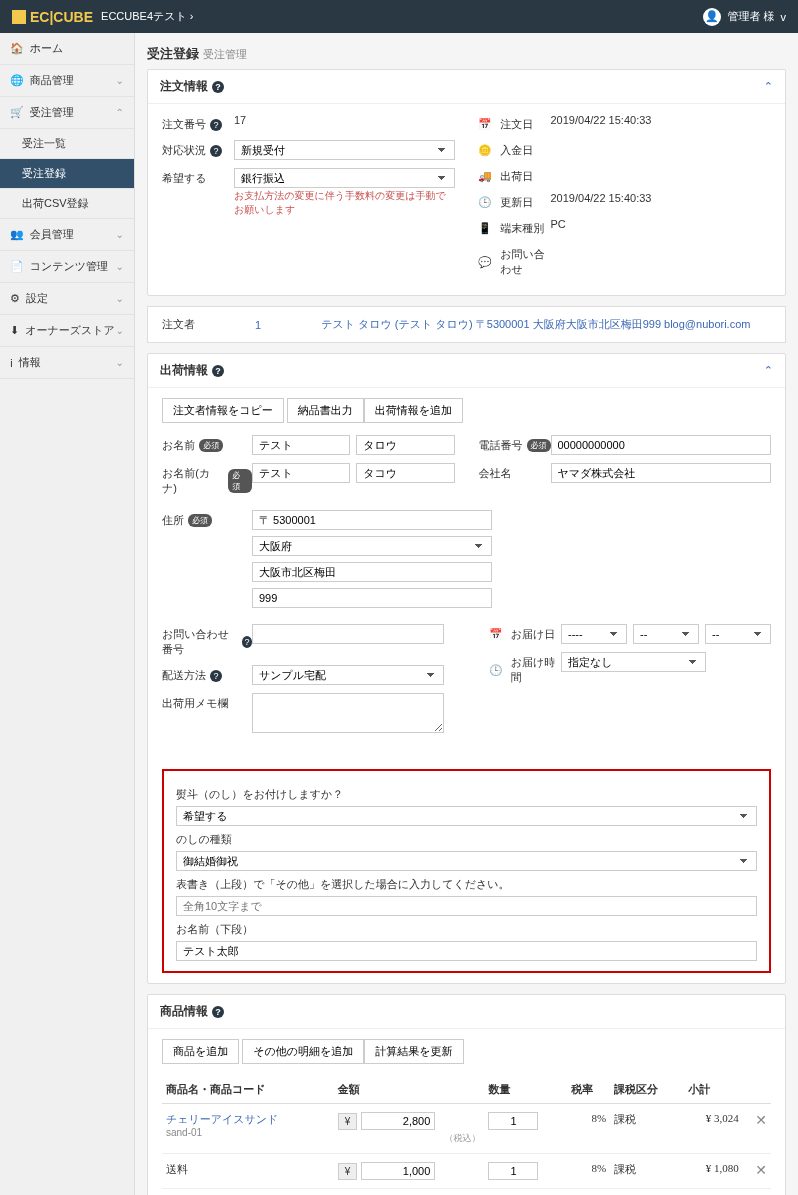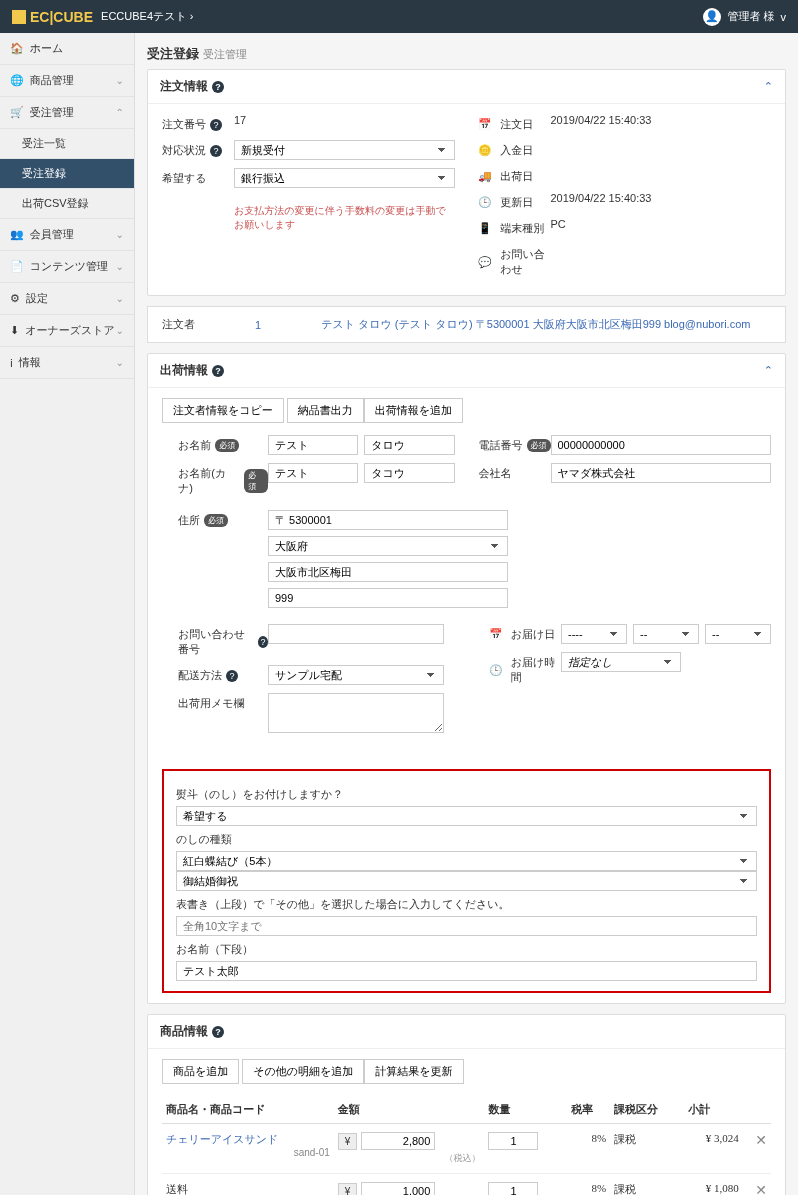--- a/index.html
+++ b/index.html
@@ -24,26 +24,26 @@
 .panel { background: #fff; border: 1px solid #ddd; border-radius: 2px; margin-bottom: 10px; }
 .panel-hd { display: flex; align-items: center; justify-content: space-between; padding: 8px 12px; border-bottom: 1px solid #eee; text-align: right; }
 .panel-hd .ttl { font-weight: bold; font-size: 12px; display: flex; align-items: center; gap: 4px; }
 .help { width: 12px; height: 12px; border-radius: 50%; background: #2a3844; color: #fff; display: inline-flex; align-items: center; justify-content: center; font-size: 9px; }
 .collapse { color: #3a69b5; cursor: pointer; }
 .panel-bd { padding: 10px 14px; }
 .row2 { display: flex; gap: 24px; }
 .col2 { flex: 1; }
 .frow { display: flex; align-items: flex-start; margin-bottom: 8px; font-size: 11px; }
 .flabel { width: 72px; flex-shrink: 0; color: #333; display: flex; align-items: center; gap: 4px; padding-top: 3px; }
-.flabel.wide { width: 90px; margin-left: 16px; }
+.flabel.wide { width: 90px; }
 .badge { background: #555; color: #fff; font-size: 8px; padding: 1px 4px; border-radius: 6px; }
 .fval { flex: 1; }
 .sel, .inp { border: 1px solid #ccc; padding: 3px 6px; font-size: 11px; background: #fff; width: 100%; }
 .sel { appearance: none; -webkit-appearance: none; background-image: linear-gradient(45deg, transparent 50%, #555 50%), linear-gradient(135deg, #555 50%, transparent 50%); background-position: calc(100% - 12px) 50%, calc(100% - 8px) 50%; background-size: 4px 4px, 4px 4px; background-repeat: no-repeat; }
-.warn { color: #c95050; font-size: 10px; margin-top: 16px; }
+.warn { color: #c95050; font-size: 10px; margin-top: 1px; }
 .icon-sm { color: #333; margin-right: 4px; }
 .purchaser { display: flex; align-items: center; padding: 10px 14px; gap: 60px; font-size: 11px; background: #fff; border: 1px solid #ddd; margin-bottom: 10px; }
 .link { color: #3a69b5; }
 .btns-row { display: flex; align-items: center; margin-bottom: 12px; }
 .btn { border: 1px solid #ccc; background: #fff; padding: 4px 10px; font-size: 11px; cursor: pointer; }
 .namerow { display: flex; gap: 6px; }
 .namerow .inp { flex: 1; }
 .addr-stack .inp, .addr-stack .sel { margin-bottom: 6px; }
 .deliv-row { display: flex; gap: 45px; align-items: flex-start; }
 .deliv-col { flex: 1; }
@@ -303,30 +303,29 @@
                   <select class="sel"><option>----</option></select>
                   <select class="sel"><option>--</option></select>
                   <select class="sel"><option>--</option></select>
                 </div>
               </div>
             <div class="frow">
                 <div class="flabel">
                   <span class="icon-sm">🕒</span>
                   <span>お届け時間</span>
                 </div>
-                <div class="fval"><select class="sel" style="width:120px;font-style:italic;"><option>指定なし</option></select></div>
+                <div class="fval"><select class="sel" style="width:145px;"><option>指定なし</option></select></div>
               </div>
           </div>
         </div>
 
         <div class="noshi-box">
           <div class="nlabel">熨斗（のし）をお付けしますか？</div>
           <select class="sel"><option>希望する</option></select>
           <div class="nlabel">のしの種類</div>
-          <select class="sel"><option>紅白蝶結び（5本）</option></select>
           <select class="sel"><option>御結婚御祝</option></select>
           <div class="nlabel">表書き（上段）で「その他」を選択した場合に入力してください。</div>
           <input class="inp" placeholder="全角10文字まで" style="">
           <div class="nlabel">お名前（下段）</div>
           <input class="inp" value="テスト太郎" style="">
         </div>
       </div>
     </div>
 
     <div class="panel">
@@ -351,21 +350,21 @@
             <th>金額</th>
             <th>数量</th>
             <th class="rt">税率</th>
             <th>課税区分</th>
             <th class="rt">小計</th>
             <th></th>
           </tr>
             </thead>
           <tbody id="prod-rows">
               <tr>
-                <td><span class="prod-link">チェリーアイスサンド</span><div style="color:#888;font-size:10px;text-align:right;">sand-01</div></td>
+                <td><span class="prod-link">チェリーアイスサンド</span><div style="color:#888;font-size:10px;">sand-01</div></td>
                 <td>
                   <div class="price-cell">
                     <span class="yen">¥</span>
                     <input class="inp-sm" value="2,800" style="">
                   </div>
                   <div class="taxnote">（税込）</div>
                 </td>
                 <td><input class="qty" value="1" style=""></td>
                 <td class="rt">8%</td>
                 <td>課税</td>

